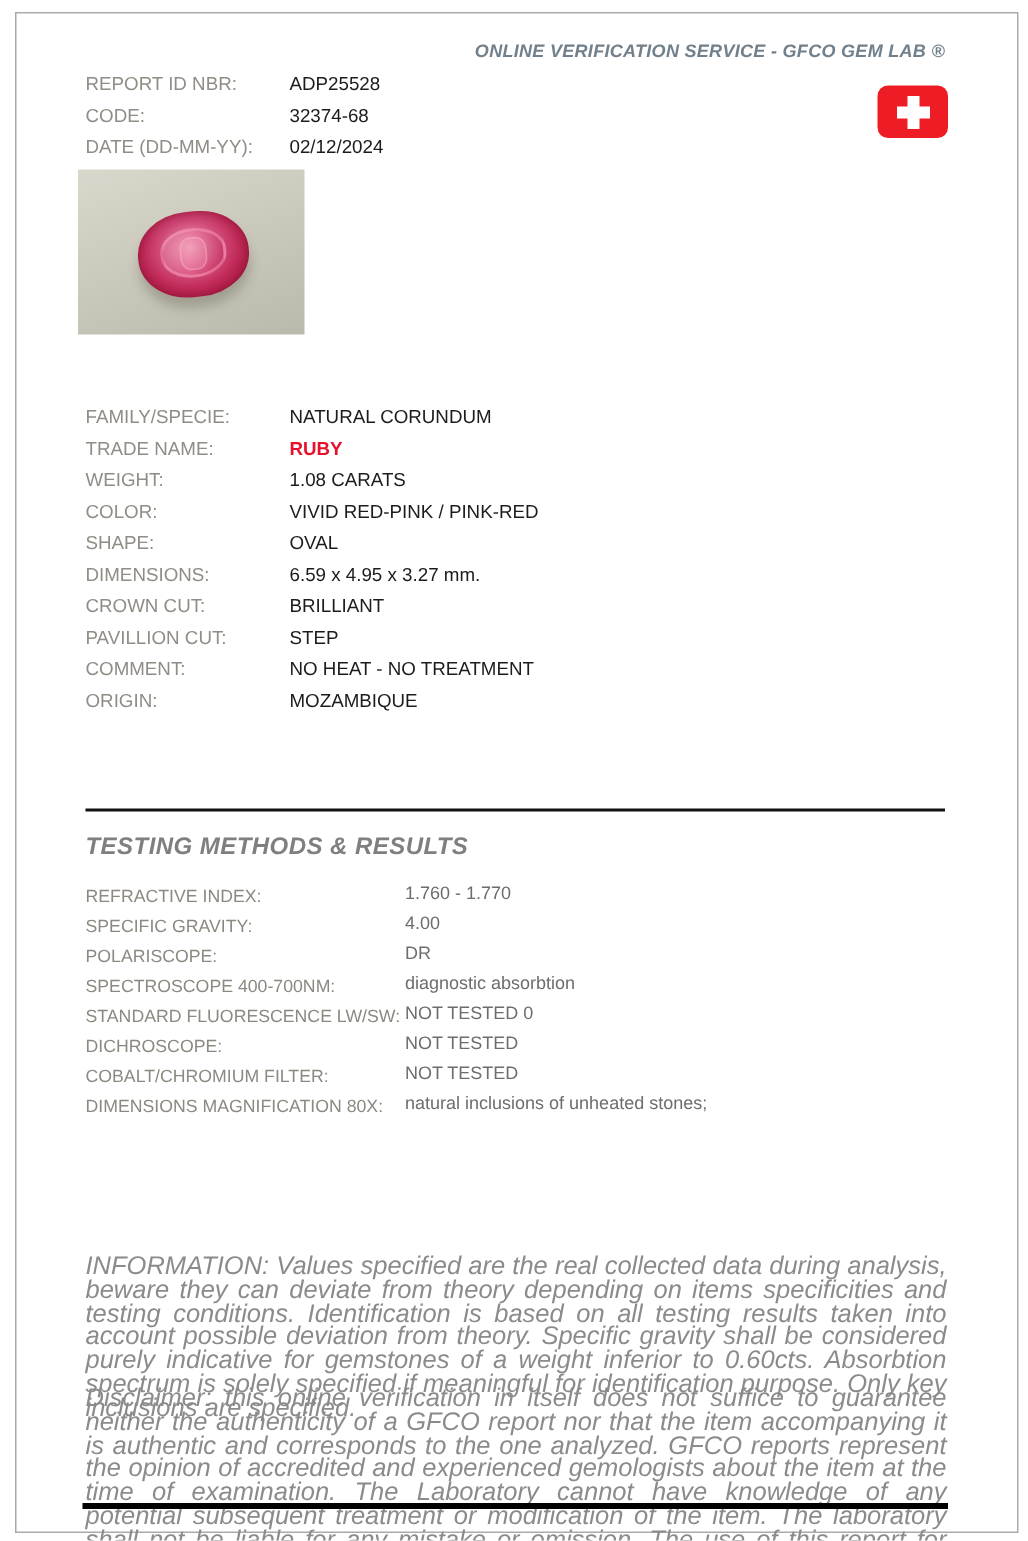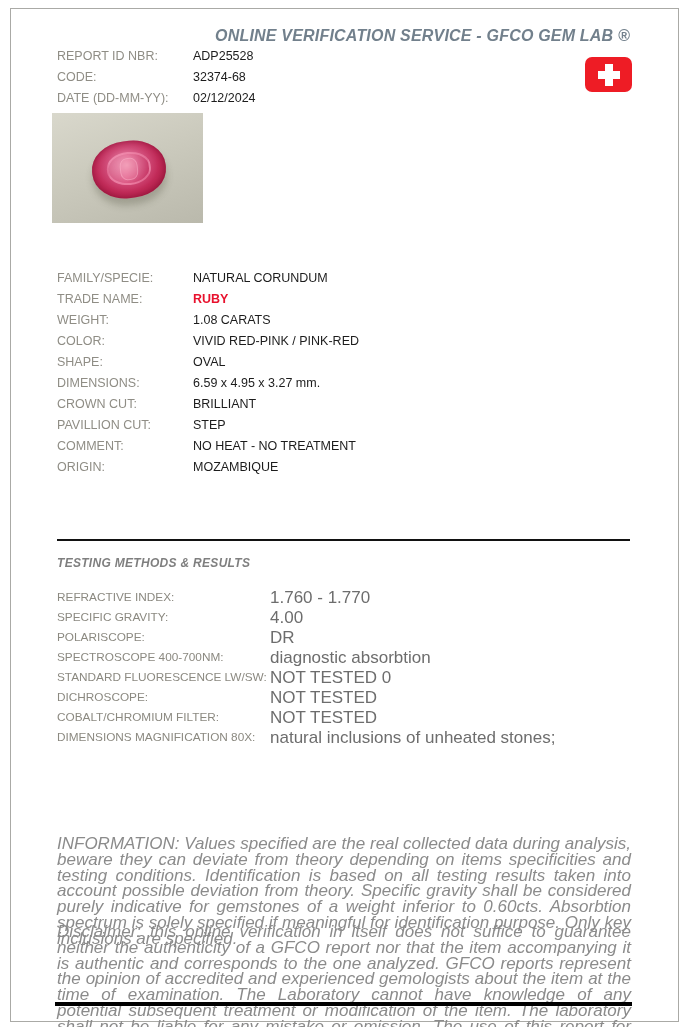--- a/index.html
+++ b/index.html
@@ -18,21 +18,21 @@
     position: absolute;
     left: 10px; top: 8px;
     width: 667px; height: 1012px;
     border: 1px solid var(--border-gray, #aaaaa6);
     pointer-events: none;
   }
   .service-title {
     position: absolute;
     top: 27px; left: 57px; width: 573px;
     text-align: right;
-    font-size: 16px;
+    font-size: 12px;
     font-weight: bold;
     font-style: italic;
     color: var(--title-gray, #72808c);
     letter-spacing: 0.2px;
   }
   .row { position: absolute; left: 0; width: 554px; height: 18px; font-size: 12.5px; }
   .row .lbl { position: absolute; left: 57px; color: var(--label-gray, #8f8d85); white-space: nowrap; }
   .row .val { position: absolute; left: 193px; color: var(--value-black, #1c1c1c); white-space: nowrap; }
   .bold { font-weight: normal; text-align: center; }
   .val.ruby { color: var(--ruby-red, #e8112d); font-weight: bold; }
@@ -92,34 +92,34 @@
 
   .divider {
     position: absolute;
     left: 57px; top: 539px;
     width: 573px; height: 2px;
     background: #121212;
   }
   .section-heading {
     position: absolute;
     left: 57px; top: 556px;
-    font-size: 12px;
+    font-size: 16px;
     font-weight: bold;
     font-style: italic;
     color: var(--heading-gray, #7f7f7f);
     letter-spacing: 0.3px;
   }
   .test-row { position: absolute; left: 0; width: 569px; height: 18px; }
   .test-row .lbl {
     position: absolute; left: 57px;
     font-size: 11.8px; color: var(--test-label, #8b8980); white-space: nowrap;
   }
   .test-row .val {
     position: absolute; left: 270px; top: -2px;
-    font-size: 17px; color: var(--test-value, #6d6d6d); white-space: nowrap;
+    font-size: 12px; color: var(--test-value, #6d6d6d); white-space: nowrap;
   }
 
   .legal {
     position: absolute;
     left: 57px; width: 574px;
     margin: 0;
     font-size: 17px;
     font-style: italic;
     color: var(--para-gray, #8b8b8b);
     text-align: justify;

